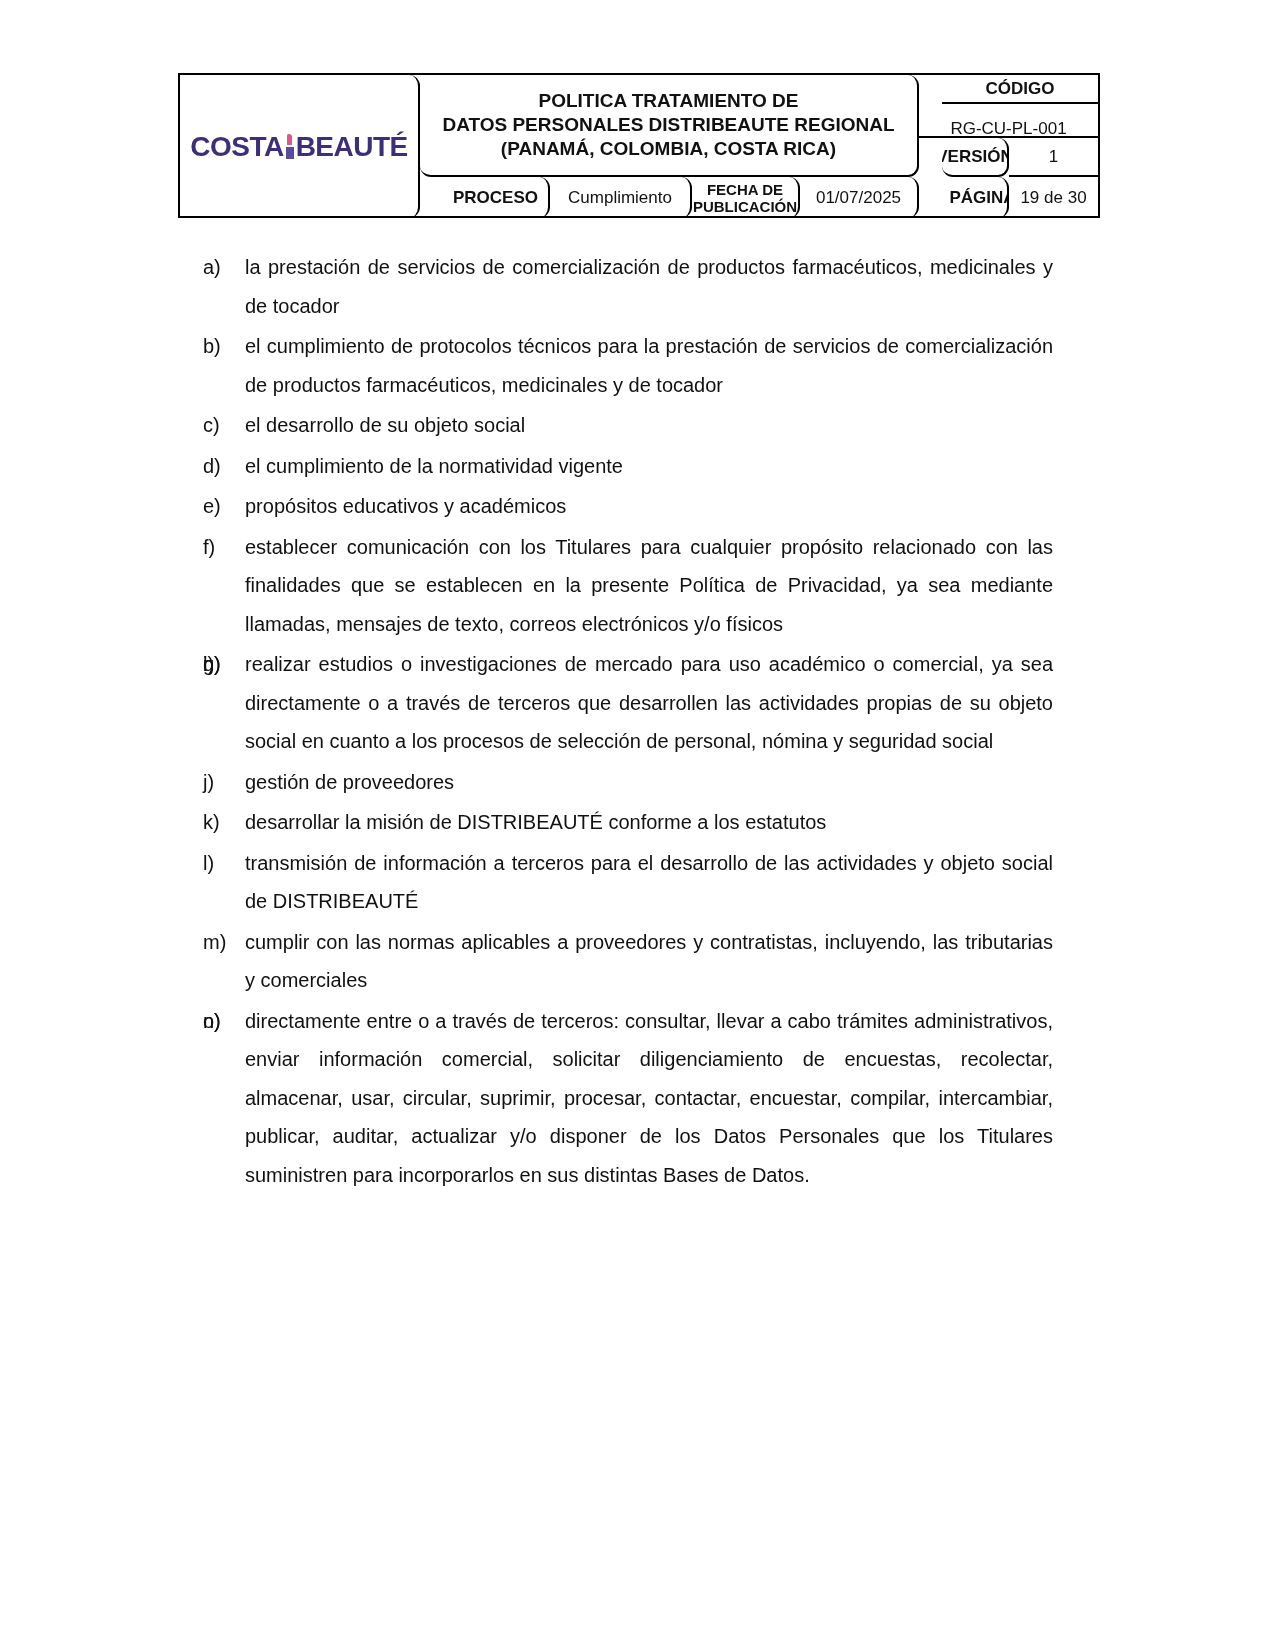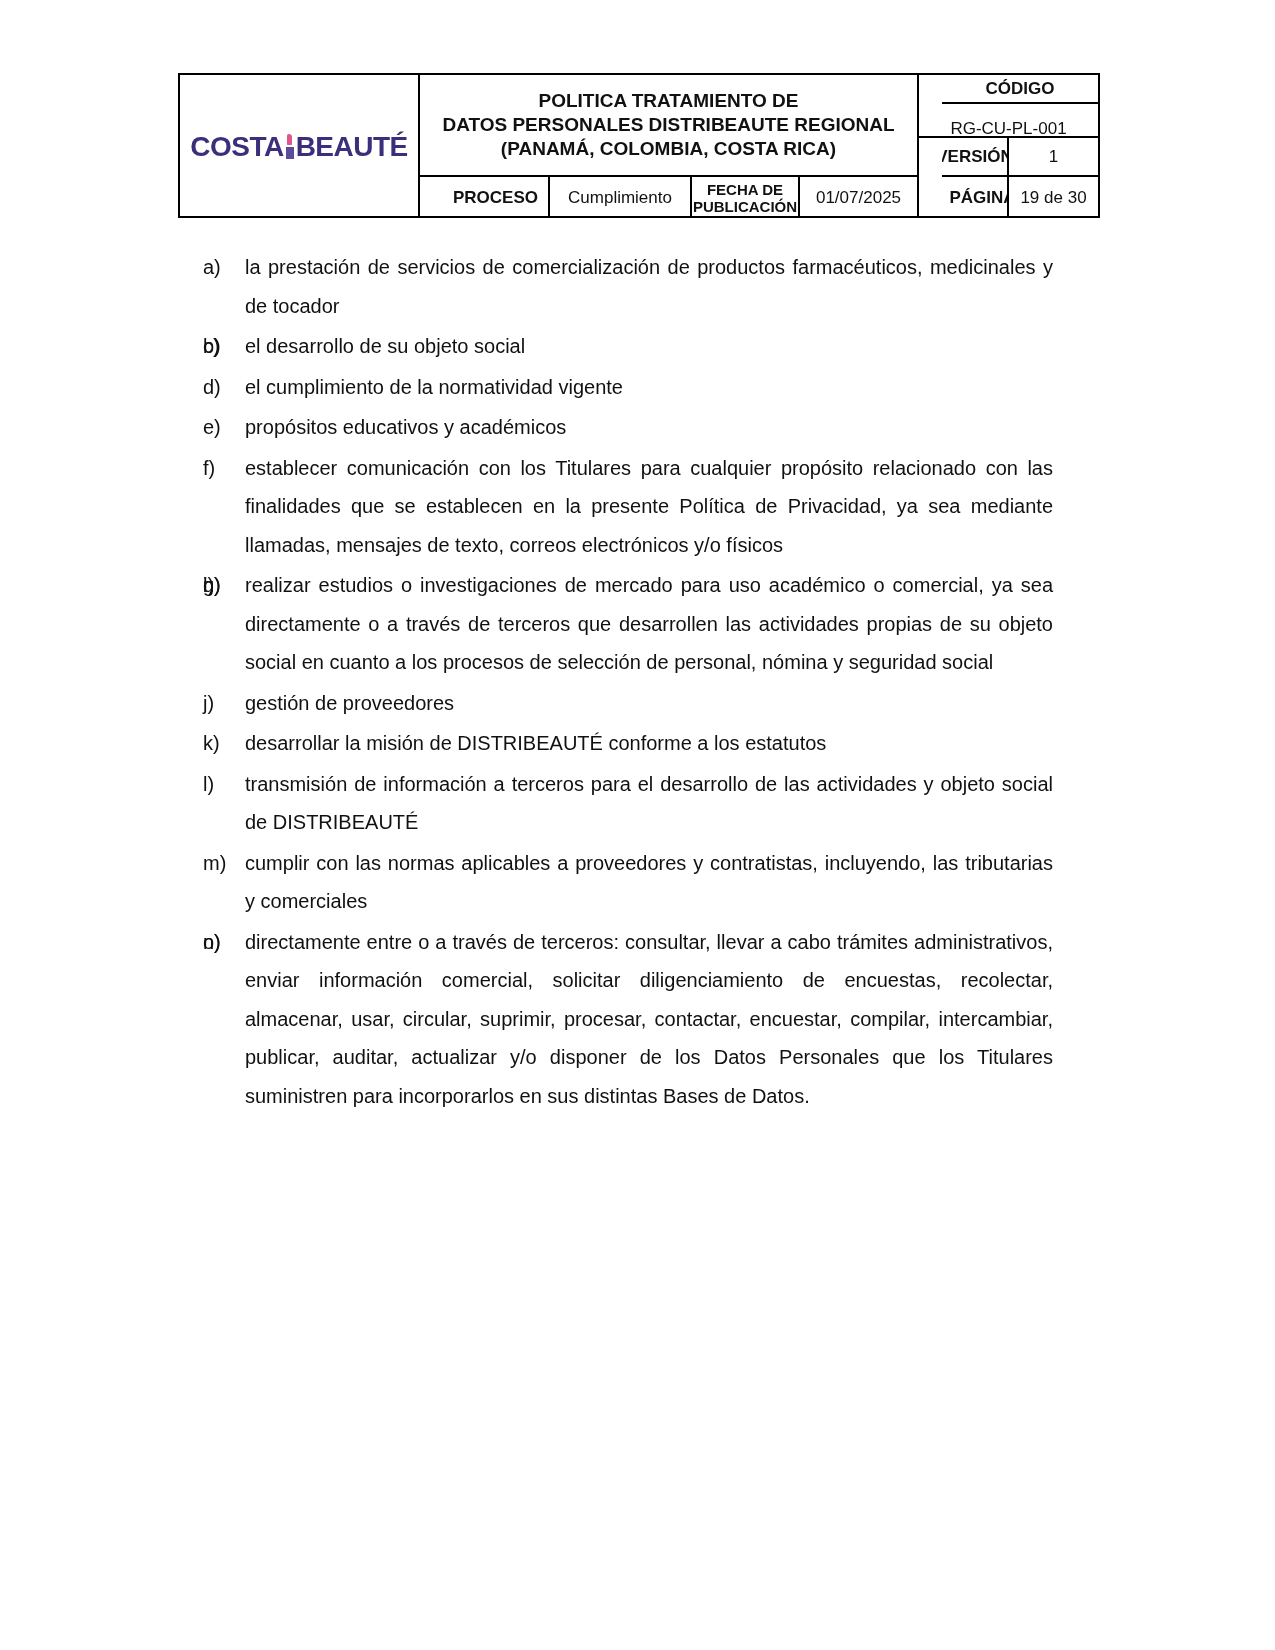--- a/index.html
+++ b/index.html
@@ -31,21 +31,21 @@
     grid-template-rows:29px 34px 39px 41px;
     border:2px solid var(--line-black);
   }
   .cell{
     display:flex;
     align-items:center;
     justify-content:center;
     text-align:center;
     overflow:hidden;
   }
-  .b-r{border-right:2px solid var(--line-black);}
+  .b-r{border-right:2px solid var(--line-black);border-radius:11px;}
   .b-b{border-bottom:2px solid var(--line-black);}
 
   .logo-cell{grid-column:1;grid-row:1/5;}
   .title-cell{grid-column:2/6;grid-row:1/4;flex-direction:column;}
   .codigo-label{grid-column:6/8;grid-row:1;}
   .codigo-value{grid-column:6/8;grid-row:2;margin-top:17px;}
   .version-label{grid-column:6;grid-row:3;}
   .version-value{grid-column:7;grid-row:3;}
   .proceso-label{grid-column:2;grid-row:4;}
   .proceso-value{grid-column:3;grid-row:4;}
@@ -147,21 +147,21 @@
     <div class="cell proceso-value val b-r">Cumplimiento</div>
     <div class="cell fecha-label lbl-small b-r">FECHA DE PUBLICACIÓN</div>
     <div class="cell fecha-value val b-r">01/07/2025</div>
     <div class="cell pagina-label lbl b-r">PÁGINA</div>
     <div class="cell pagina-value val">19 de 30</div>
 
   </div>
 
   <ol class="purposes">
     <li><span class="marker">a)</span><span>la prestación de servicios de comercialización de productos farmacéuticos, medicinales y de tocador</span></li>
-    <li><span class="marker">b)</span></li>
+    <li><span class="marker">b)</span><span>el cumplimiento de protocolos técnicos para la prestación de servicios de comercialización de productos farmacéuticos, medicinales y de tocador</span></li>
     <li><span class="marker">c)</span><span>el desarrollo de su objeto social</span></li>
     <li><span class="marker">d)</span><span>el cumplimiento de la normatividad vigente</span></li>
     <li><span class="marker">e)</span><span>propósitos educativos y académicos</span></li>
     <li><span class="marker">f)</span><span>establecer comunicación con los Titulares para cualquier propósito relacionado con las finalidades que se establecen en la presente Política de Privacidad, ya sea mediante llamadas, mensajes de texto, correos electrónicos y/o físicos</span></li>
     <li><span class="marker">g)</span></li>
     <li><span class="marker">h)</span></li>
     <li><span class="marker">i)</span><span>realizar estudios o investigaciones de mercado para uso académico o comercial, ya sea directamente o a través de terceros que desarrollen las actividades propias de su objeto social en cuanto a los procesos de selección de personal, nómina y seguridad social</span></li>
     <li><span class="marker">j)</span><span>gestión de proveedores</span></li>
     <li><span class="marker">k)</span><span>desarrollar la misión de DISTRIBEAUTÉ conforme a los estatutos</span></li>
     <li><span class="marker">l)</span><span>transmisión de información a terceros para el desarrollo de las actividades y objeto social de DISTRIBEAUTÉ</span></li>

